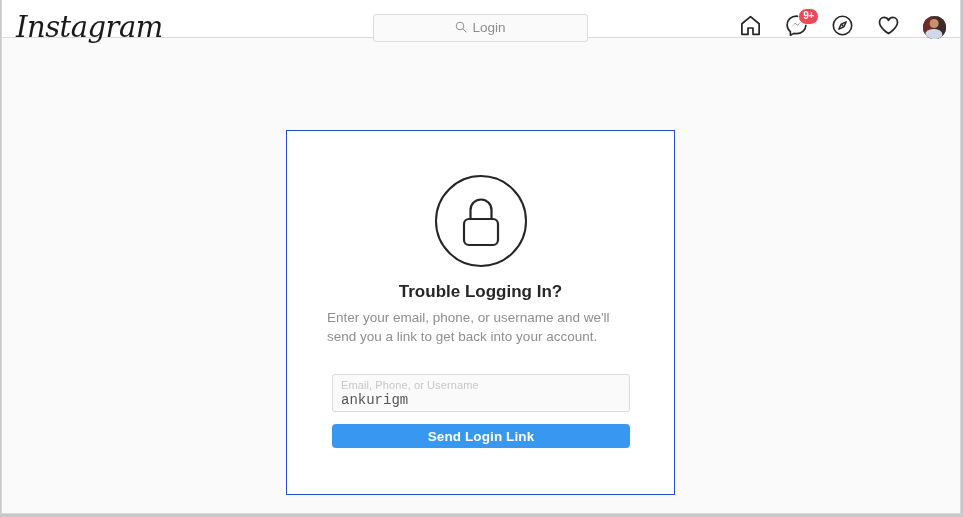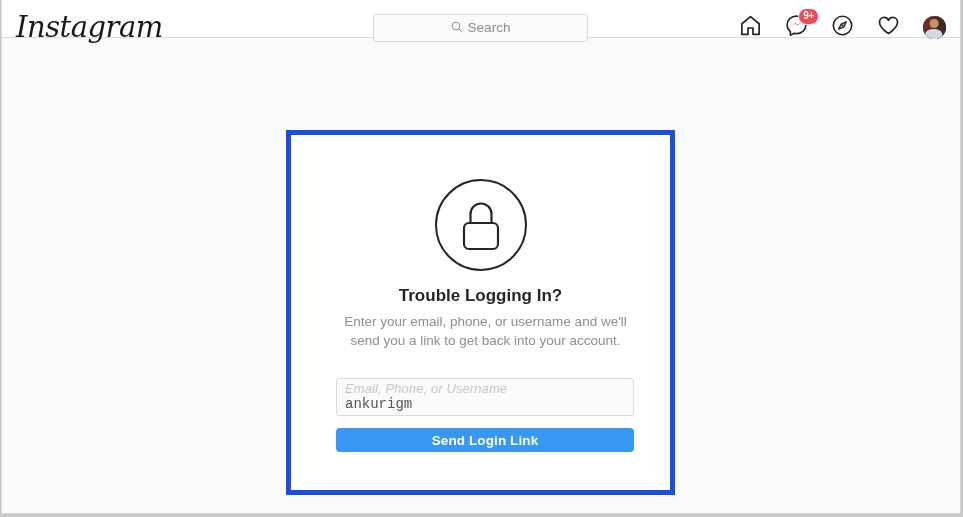--- a/index.html
+++ b/index.html
@@ -153,21 +153,21 @@
   }
 
   
   #card {
     position: absolute;
     left: 284px;
     top: 130px;
     width: 389px;
     height: 365px;
     background: #ffffff;
-    border: 5px solid #1d4ed8;
+    border: 1px solid #1d4ed8;
   }
 
   #lock-circle {
     position: absolute;
     left: 50%;
     top: 42px;
     transform: translateX(-50%);
     width: 96px;
     height: 96px;
   }
@@ -182,46 +182,44 @@
     font-weight: bold;
     color: #262626;
     line-height: 21px;
   }
 
   #card-desc {
     position: absolute;
     left: 40px;
     top: 178px;
     width: 309px;
-    text-align: center;
     font-size: 13.5px;
     color: #8e8e8e;
     line-height: 18.5px;
   }
 
   
   #input-wrap {
     position: absolute;
     left: 45px;
     top: 243px;
     width: 298px;
     height: 38px;
     background: #fafafa;
     border: 1px solid #dbdbdb;
     border-radius: 3px;
     padding: 4px 8px 0 8px;
   }
 
   #input-label {
     display: block;
-    font-size: 13px;
+    font-size: 11px;
     color: #c7c7c7;
     line-height: 12px;
     letter-spacing: 0.1px;
-    font-style: italic;
   }
 
   #input-value {
     display: block;
     width: 100%;
     border: none;
     outline: none;
     background: transparent;
     font-family: Liberation Mono, monospace;
     font-size: 14px;
@@ -257,21 +255,21 @@
 
     <div id="logo">Instagram</div>
 
     <div id="search-box">
       <span id="search-icon">
         <svg width="12" height="12" viewBox="0 0 16 16">
           <circle cx="6.7" cy="6.7" r="5.1" fill="none" stroke="#8e8e8e" stroke-width="1.3"></circle>
           <line x1="10.6" y1="10.6" x2="14.7" y2="14.7" stroke="#8e8e8e" stroke-width="1.3" stroke-linecap="round"></line>
         </svg>
       </span>
-      <span id="search-placeholder">Search</span>
+      <span id="search-placeholder">Login</span>
     </div>
 
     <div id="nav">
 
       <div class="nav-btn">
         <span>
           <svg width="23" height="23" viewBox="0 0 24 24">
             <path d="M3 10.2 L12 2.8 L21 10.2 L21 21.2 L14.6 21.2 L14.6 14.6 L9.4 14.6 L9.4 21.2 L3 21.2 Z" fill="none" stroke="#262626" stroke-width="1.8" stroke-linejoin="round"></path>
           </svg>
         </span>

